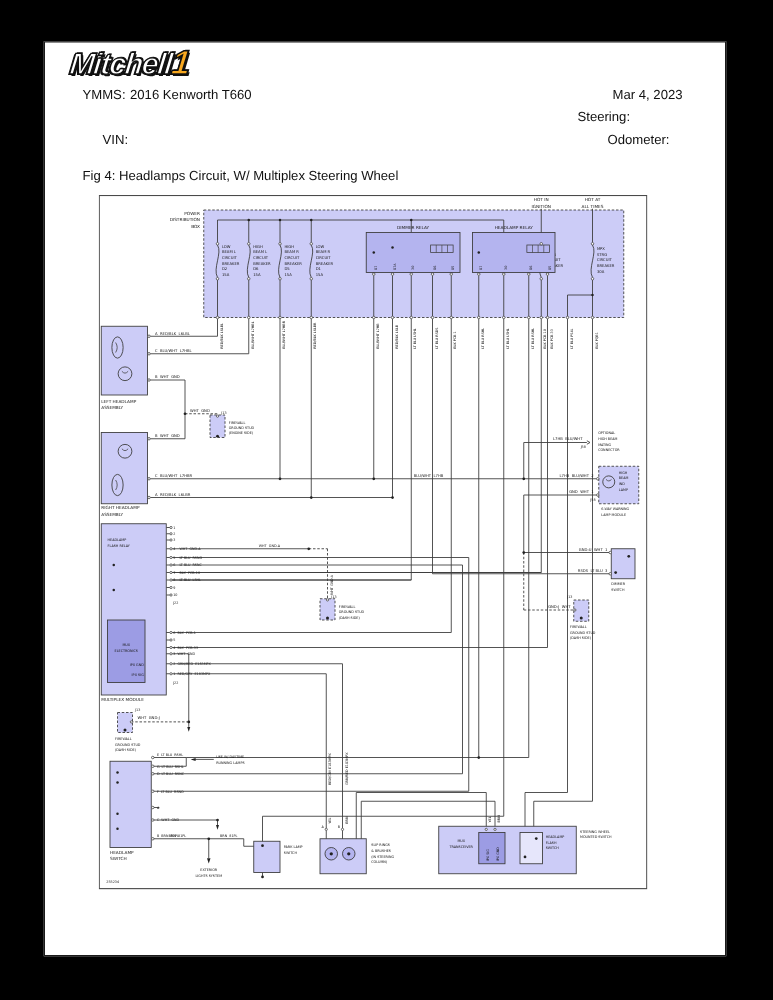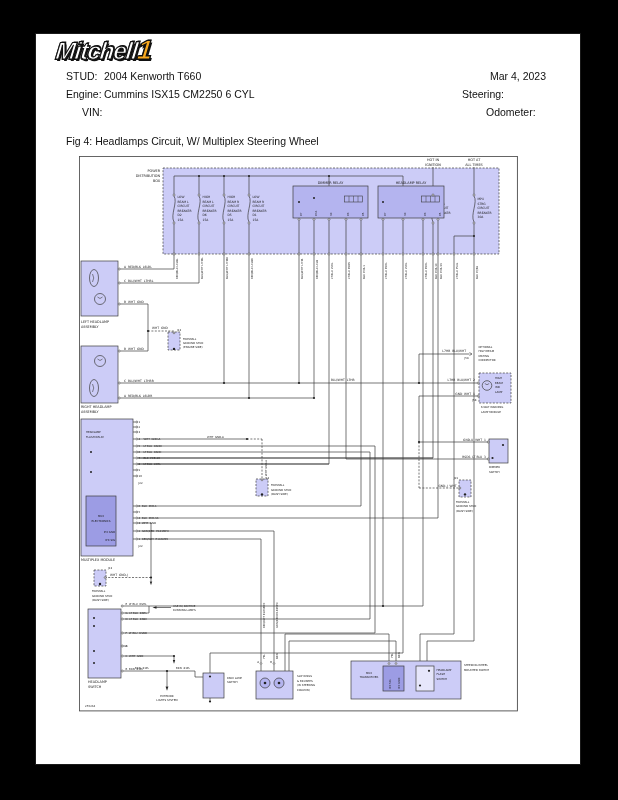--- a/index.html
+++ b/index.html
@@ -31,23 +31,22 @@
   .dot{fill:#222;stroke:none}
   .oc{fill:#fff;stroke:#3c3c3c;stroke-width:.6}
   .ah{fill:#222;stroke:none}
 </style>
 </head>
 <body>
 
 <div class="page">
   <div class="logo"><span>Mitchell</span><span class="one">1</span></div>
 
-  <div class="hrow" style="left:30px;top:36px"><span class="hlab" style="width:38px">STUD:</span><span>2004 Kenworth T660</span></div>
+  <div class="hrow" style="left:30px;top:36px"><span class="hlab" style="width:38px">YMMS:</span><span>2016 Kenworth T660</span></div>
   <div class="hrow" style="left:454px;top:36px">Mar 4, 2023</div>
-  <div class="hrow" style="left:30px;top:54px"><span class="hlab" style="width:38px">Engine:</span><span>Cummins ISX15 CM2250 6 CYL</span></div>
   <div class="hrow" style="left:426px;top:54px">Steering:</div>
   <div class="hrow" style="left:46px;top:72px">VIN:</div>
   <div class="hrow" style="left:450px;top:72px">Odometer:</div>
   <div class="hrow" style="left:30px;top:101px">Fig 4: Headlamps Circuit, W/ Multiplex Steering Wheel</div>
 
   <svg class="diagram" width="439" height="556" viewBox="0 0 439 556">
     <rect x="0.4" y="0.4" width="438" height="554.5" fill="#fff" stroke="#4a4a4a" stroke-width="0.9"></rect>
 
     <g>
       <rect class="boxd" x="84" y="12" width="336" height="86"></rect>

